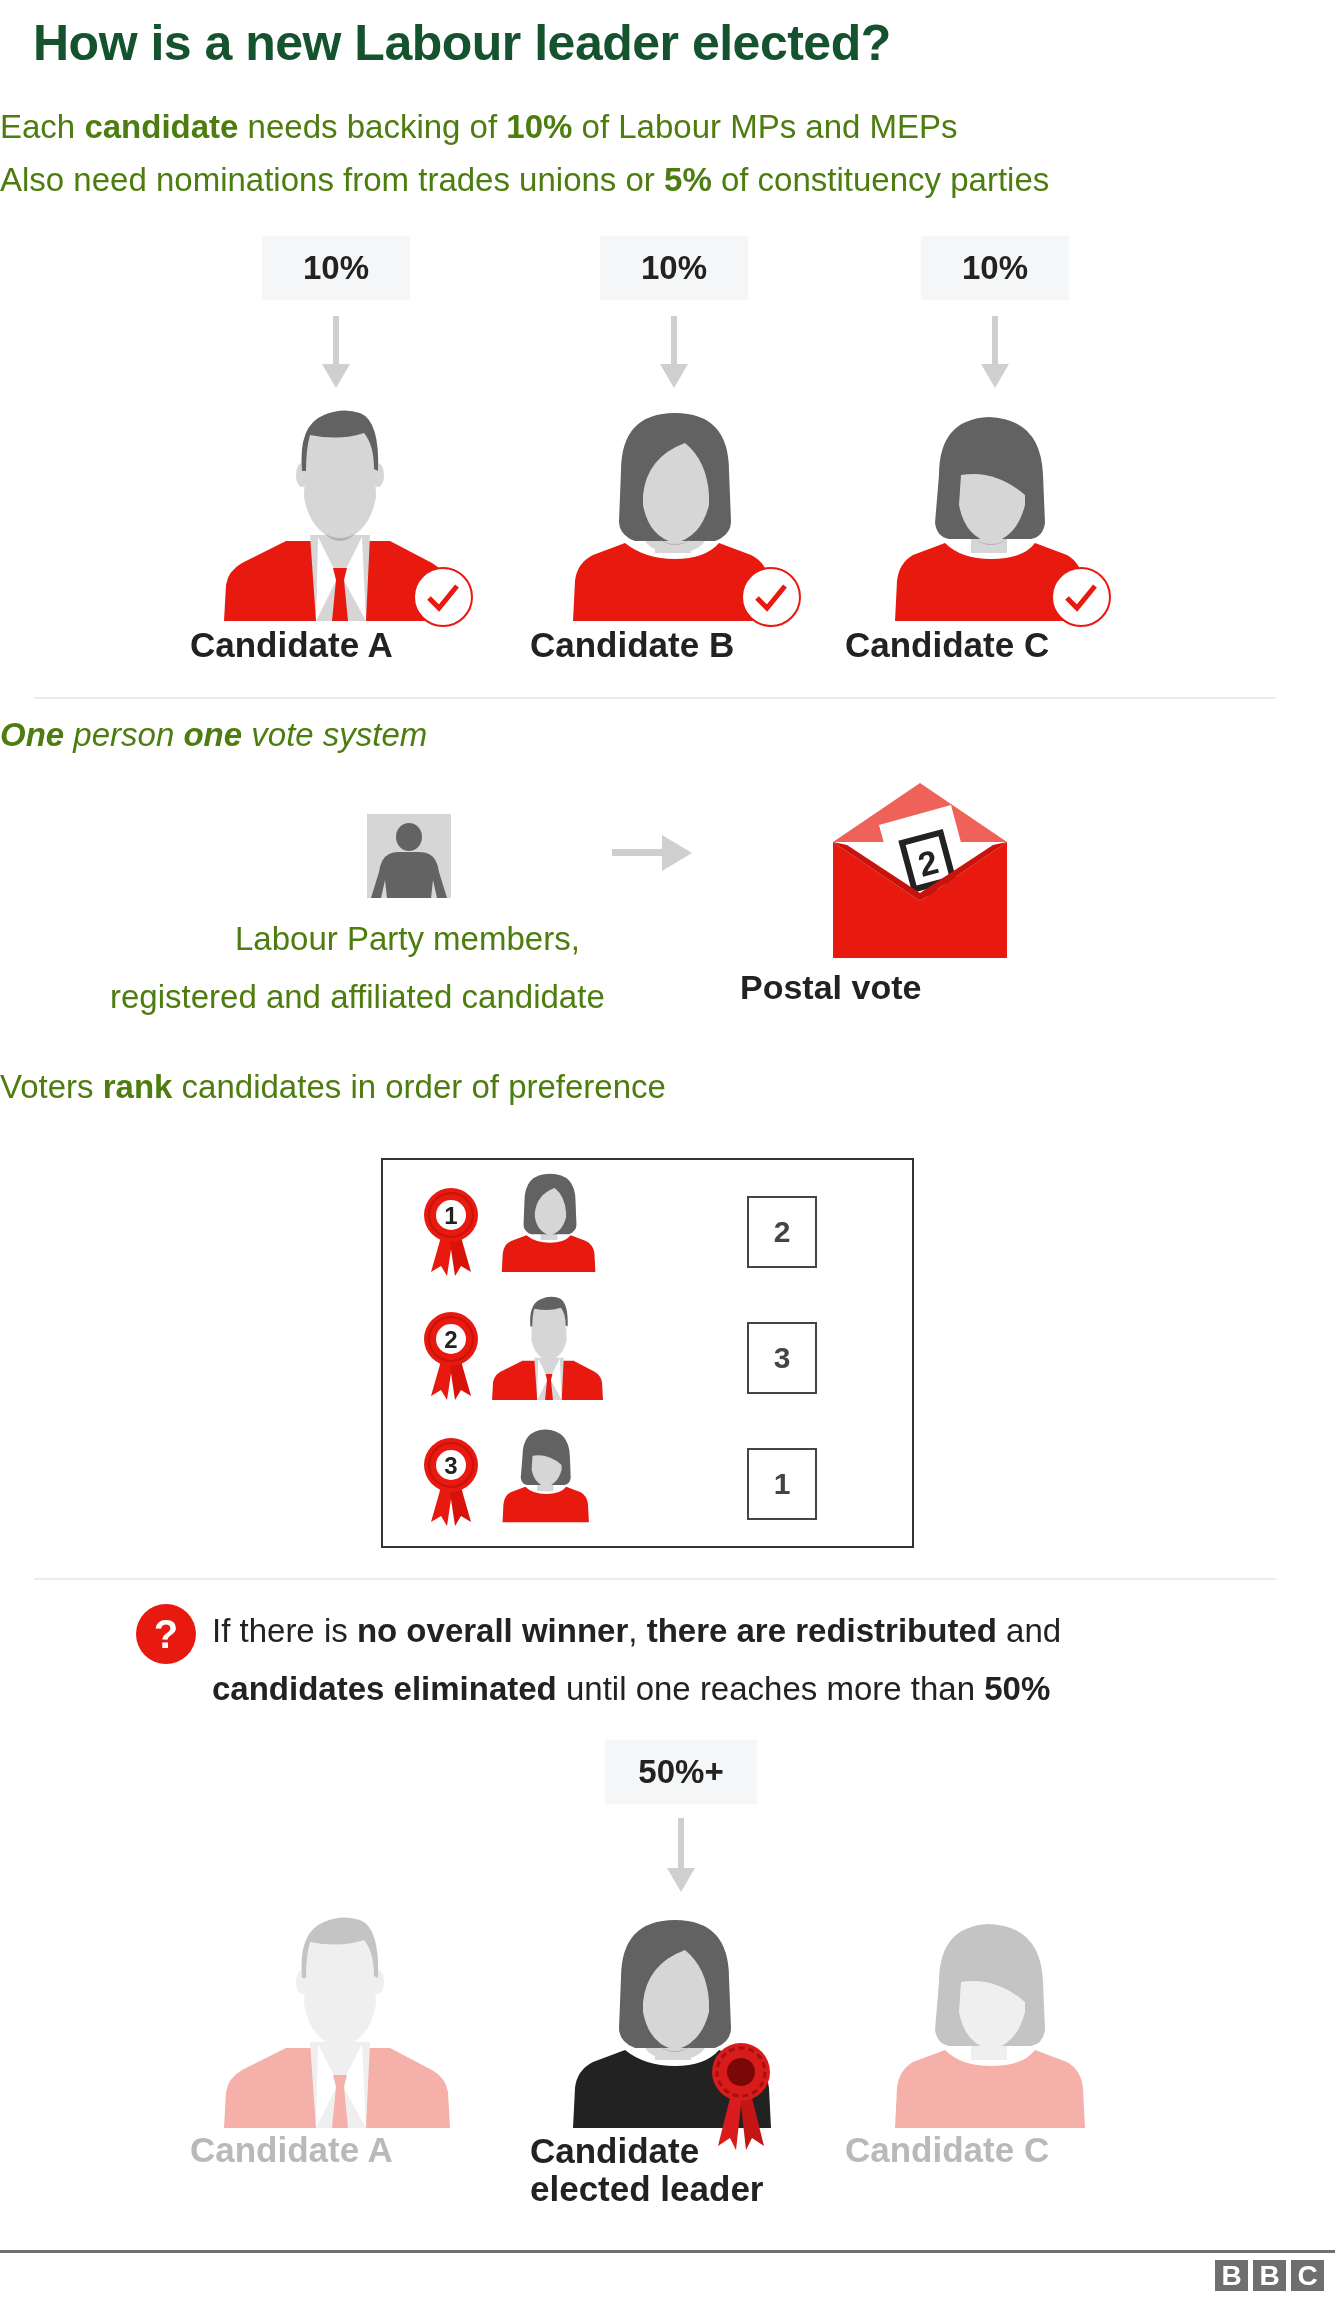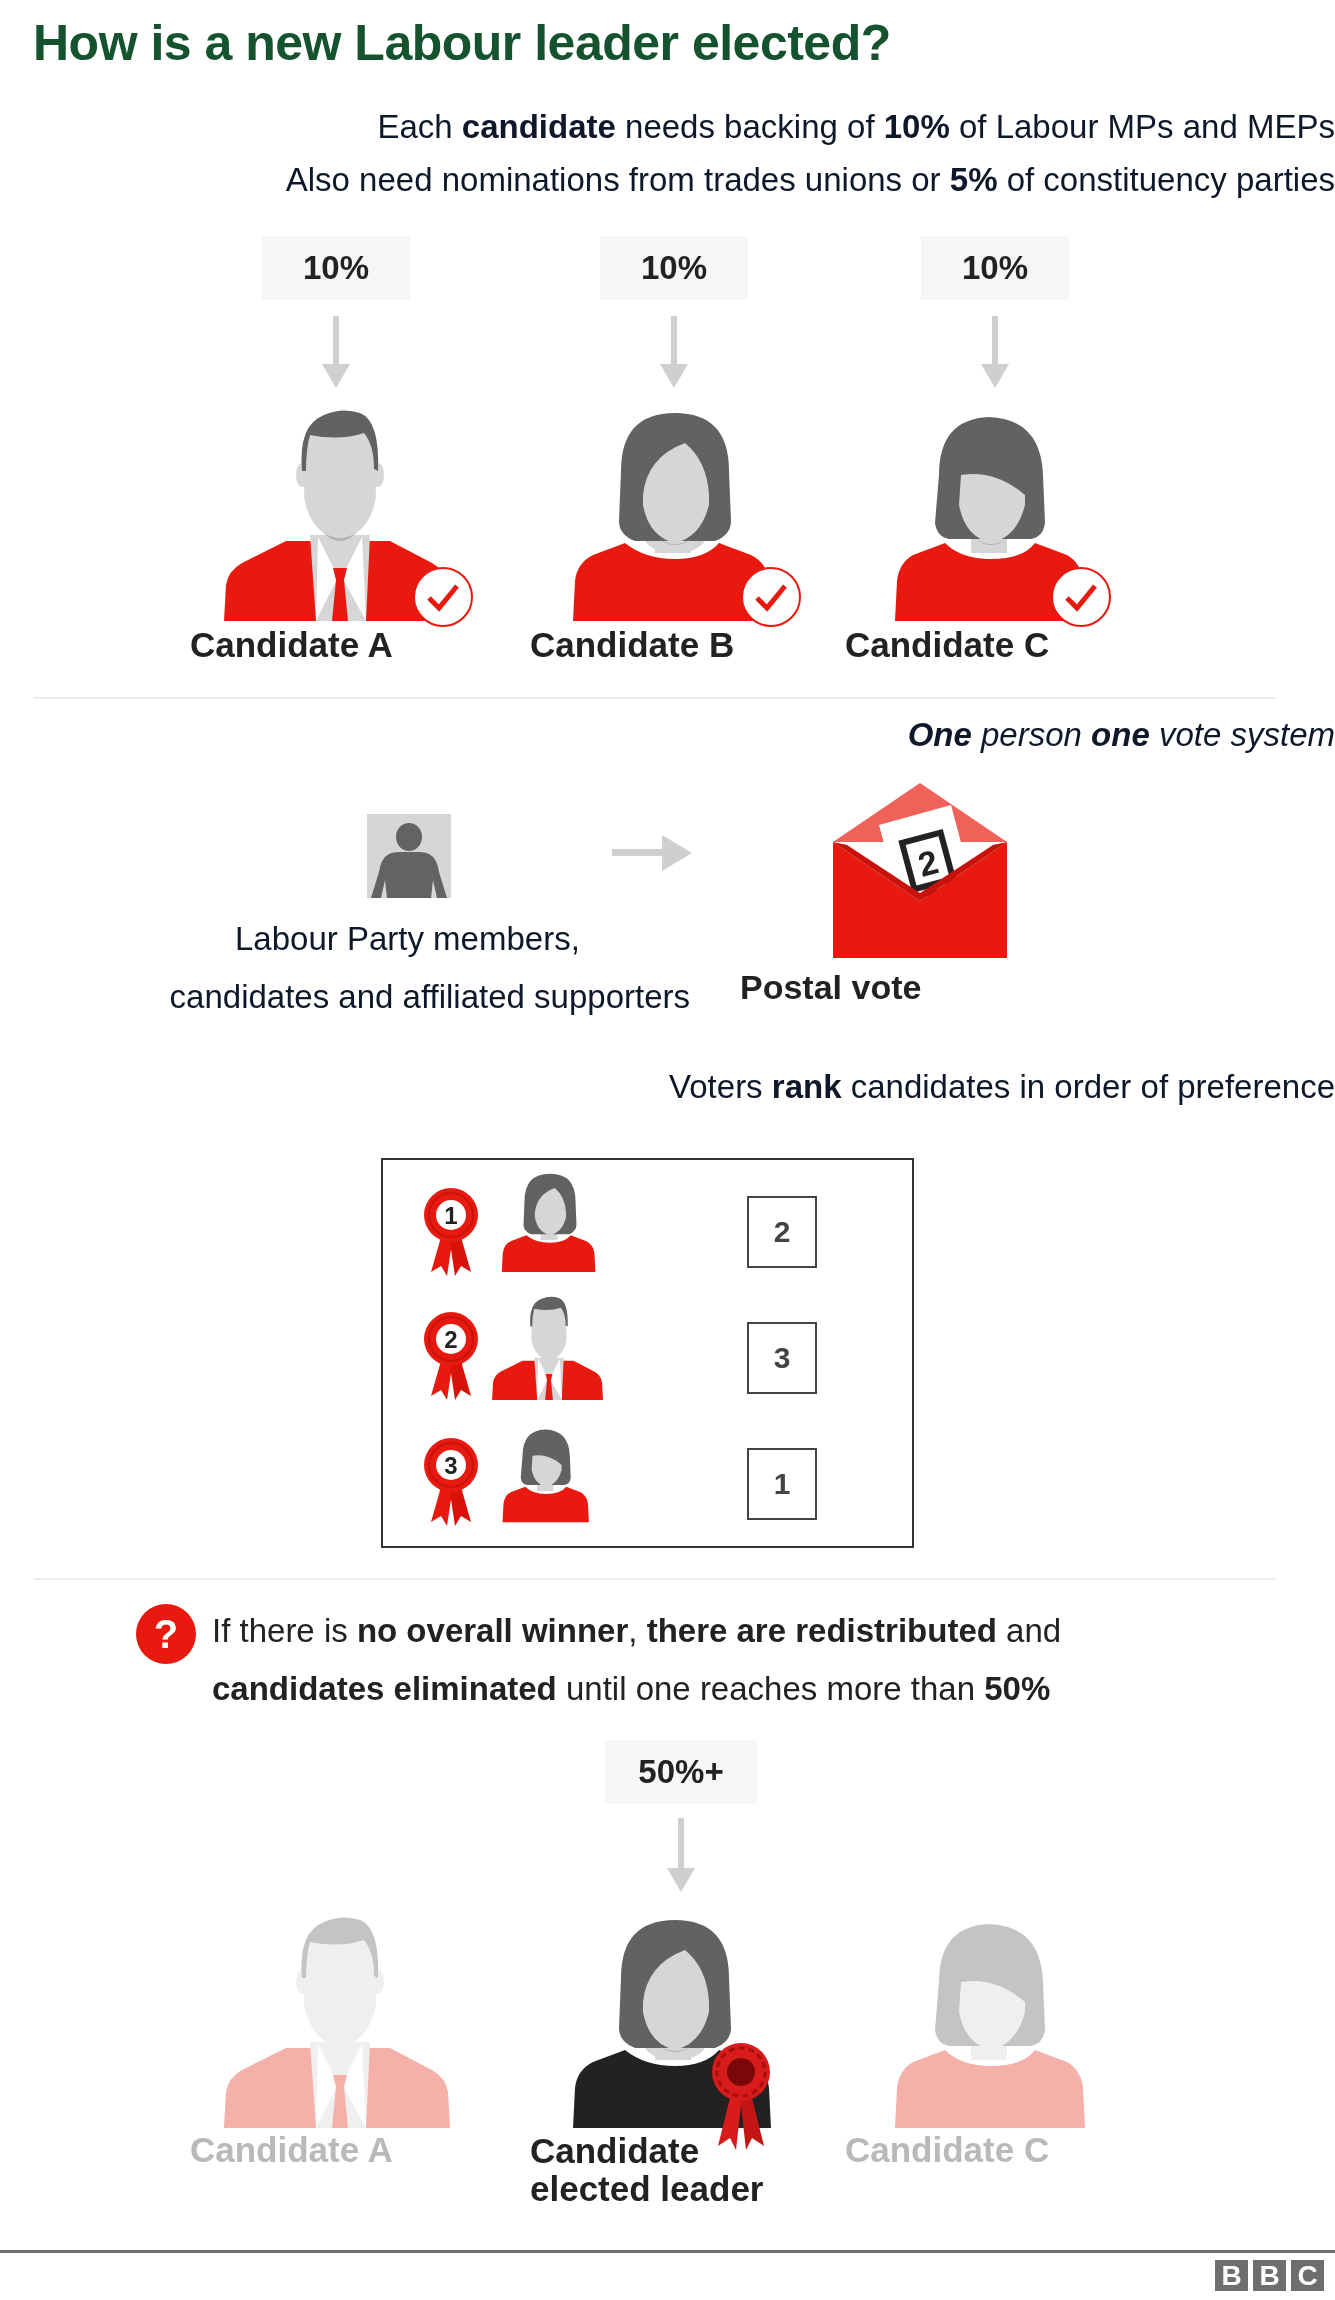--- a/index.html
+++ b/index.html
@@ -1,20 +1,20 @@
 <!DOCTYPE html>
 <html><head>
 <meta charset="utf-8">
 <style>
   html, body { margin:0; padding:0; background:#ffffff; }
   body { width:1335px; height:2300px; position:relative; overflow:hidden;
          font-family:"Liberation Sans", "DejaVu Sans", sans-serif; color:#222222; }
   .abs { position:absolute; }
   .title { left:33px; top:14px; font-size:50px; font-weight:bold; color:#14532d; letter-spacing:-0.5px; white-space:nowrap; }
-  .center-line { left:0; width:1335px; text-align:right; font-size:33px; color:#0f172a; white-space:nowrap; }
+  .center-line { left:0; width:1335px; text-align:left; font-size:33px; color:#4d7c0f; white-space:nowrap; }
   b { font-weight:bold; }
   .pct-box { background:#f5f6f7; height:64px; font-size:33px; font-weight:bold; color:#222;
              display:flex; align-items:center; justify-content:center; }
   .divider { left:34px; width:1242px; height:2px; background:#ececec; }
   .cand-label { font-size:35px; font-weight:bold; color:#222; text-align:left; white-space:nowrap; }
   .faded { color:#b9b9b9; }
   .vote-box { width:70px; height:72px; border:2px solid #444; box-sizing:border-box;
               font-size:30px; font-weight:bold; color:#444; display:flex; align-items:center; justify-content:center; }
   .ballot { left:381px; top:1158px; width:533px; height:390px; border:2px solid #333; box-sizing:border-box; }
   .footer-line { left:0; top:2250px; width:1335px; height:3px; background:#707070; }
@@ -100,21 +100,21 @@
   <rect x="0" y="0" width="84" height="84" fill="#d6d6d6"></rect>
   <ellipse cx="42" cy="23" rx="13" ry="14" fill="#636363"></ellipse>
   <path d="M22,40 Q26,38 32,38 L52,38 Q58,38 62,40 Q70,44 72,58 L80,84 L70,84 L66,66 L64,84 L20,84 L18,66 L14,84 L4,84 L12,58 Q14,44 22,40 Z" fill="#636363"></path>
 </svg>
 <svg style="left:612px; top:835px;" width="80" height="36">
     <rect x="0" y="14" width="54" height="7" fill="#cfcfcf"></rect>
     <polygon points="50,0 80,18 50,36" fill="#cfcfcf"></polygon>
   </svg>
 
 <div class="abs center-line" style="left:235px; width:330px; top:920px; font-size:33px;">Labour Party members,</div>
-<div class="abs center-line" style="left:110px; width:580px; top:978px; font-size:33px;">candidates and affiliated supporters</div>
+<div class="abs center-line" style="left:110px; width:580px; top:978px; font-size:33px;">registered and affiliated candidate</div>
 
 <svg style="left:833px; top:783px;" width="174" height="175" viewBox="0 0 174 175">
   <polygon points="0,59 87,0 174,59" fill="#ef625a"></polygon>
   <polygon points="46,42 118,22 142,112 70,130" fill="#ffffff"></polygon>
   <g transform="rotate(-15 94 76)">
     <rect x="74" y="54" width="40" height="48" fill="none" stroke="#222" stroke-width="6"></rect>
     <rect x="74" y="108" width="40" height="4" fill="#222"></rect>
     <text x="94" y="92" font-family="Liberation Sans, sans-serif" font-size="34" font-weight="bold" fill="#222" text-anchor="middle">2</text>
   </g>
   <polygon points="0,59 87,118 174,59 174,175 0,175" fill="#e8190f"></polygon>

